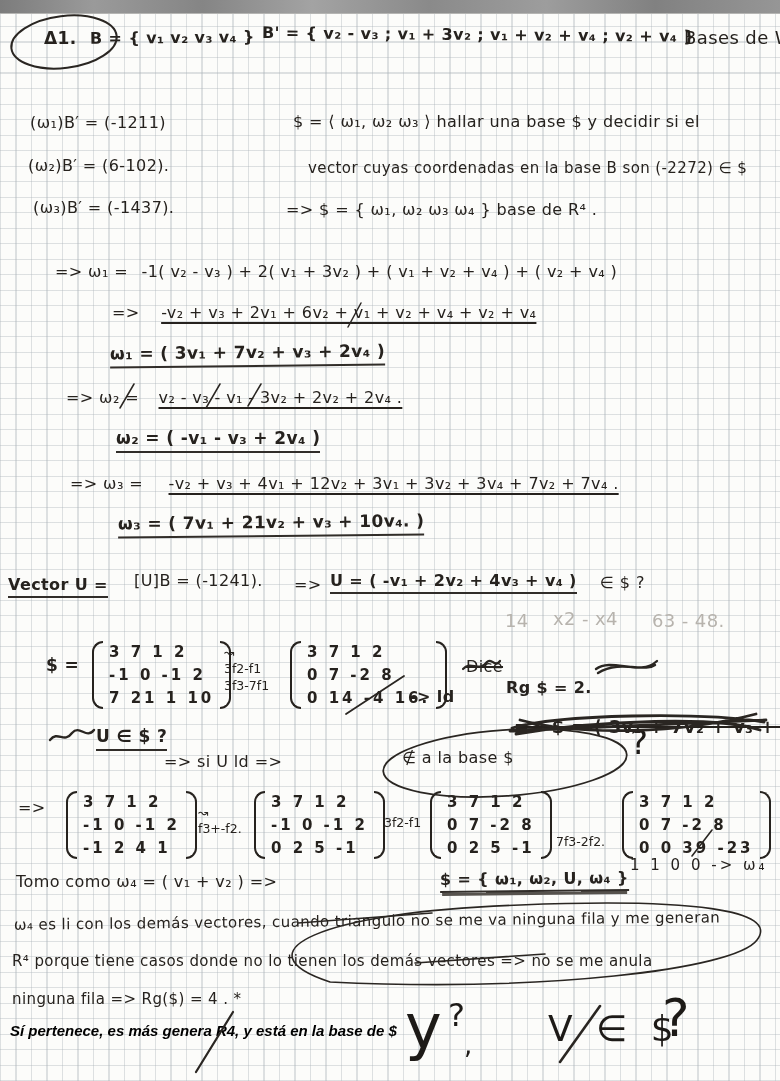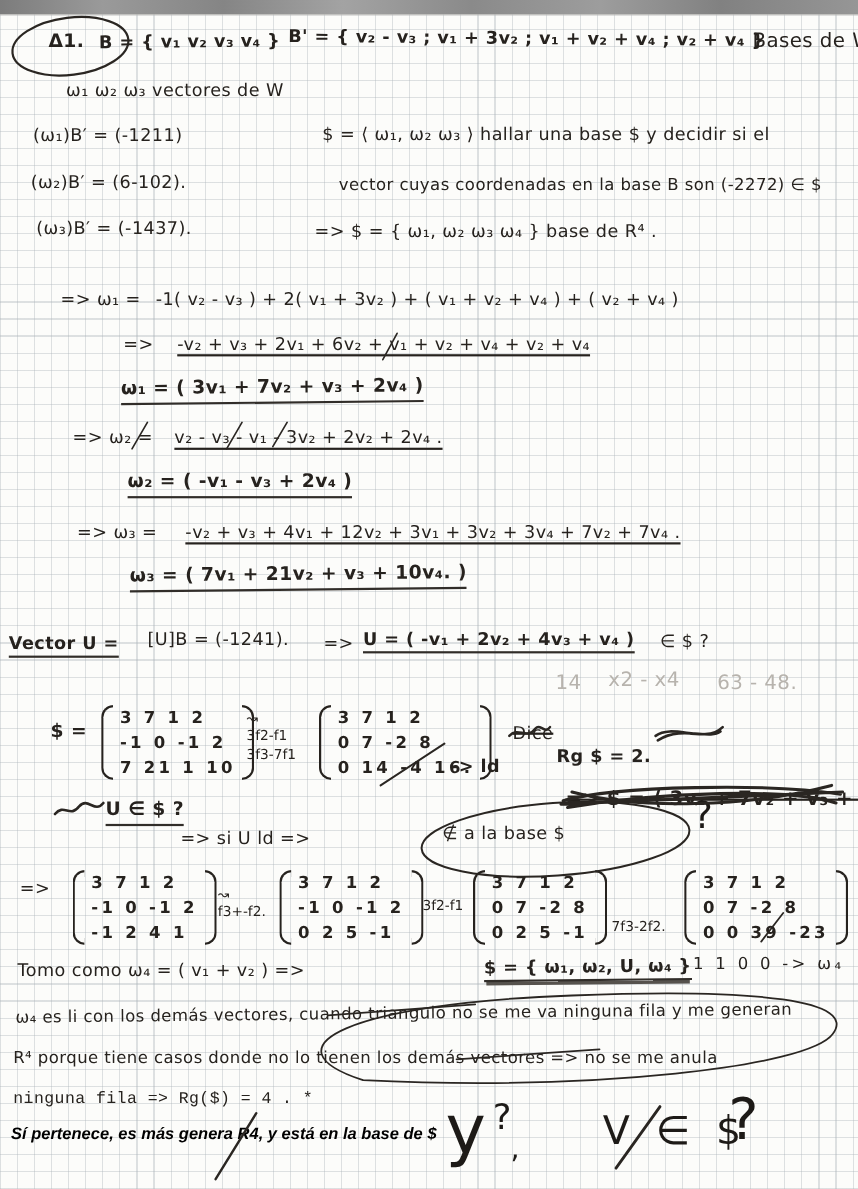--- a/index.html
+++ b/index.html
@@ -45,21 +45,20 @@
 </head>
 <body>
 
 <div id="paper">
   <div id="scan-strip"></div>
 
   <div class="hw lg b" style="left:44px;top:29px;">Δ1.</div>
   <div class="hw b tilt1" style="left:90px;top:29px;">B = { v₁ v₂ v₃ v₄ }</div>
   <div class="hw b tilt2" style="left:262px;top:26px;">B' = { v₂ - v₃ ; v₁ + 3v₂ ; v₁ + v₂ + v₄ ; v₂ + v₄ }</div>
   <div class="hw sm" style="left:684px;top:28px;">Bases de W</div>
-  <div class="hw" style="left:60px;top:73px;">ω₁ ω₂ ω₃  vectores de W</div>
 
   <div class="hw" style="left:30px;top:114px;">(ω₁)B′ = (-1211)</div>
   <div class="hw" style="left:293px;top:113px;">$ = ⟨ ω₁, ω₂ ω₃ ⟩   hallar una base $ y decidir si el</div>
   <div class="hw" style="left:28px;top:157px;">(ω₂)B′ = (6-102).</div>
   <div class="hw md" style="left:308px;top:160px;">vector cuyas coordenadas en la base B son (-2272) ∈ $</div>
   <div class="hw" style="left:33px;top:199px;">(ω₃)B′ = (-1437).</div>
   <div class="hw" style="left:286px;top:201px;">=&gt; $ = { ω₁, ω₂ ω₃ ω₄ }  base de R⁴ .</div>
 
   <div class="hw" style="left:55px;top:263px;">
     <span>=&gt; ω₁ =</span>
@@ -167,28 +166,28 @@
   </div>
   <div class="matrix" style="left:622px;top:791px;">
     <span class="br l"></span>
     <span class="mrows">
       <span>3 7 1 2</span>
       <span>0 7 -2 8</span>
       <span>0 0 39 -23</span>
     </span>
     <span class="br r"></span>
   </div>
-  <div class="hw md" style="left:630px;top:857px;letter-spacing:3px;margin-top:11px;">1 1 0 0   -&gt; ω₄</div>
+  <div class="hw md" style="left:630px;top:857px;letter-spacing:3px;">1 1 0 0   -&gt; ω₄</div>
 
   <div class="hw" style="left:16px;top:873px;">Tomo como ω₄ = ( v₁ + v₂ )  =&gt;</div>
   <div class="hw b uu tilt1" style="left:440px;top:870px;">$ = { ω₁, ω₂, U, ω₄ }</div>
 
   <div class="hw md tilt1" style="left:14px;top:913px;">ω₄ es li con los demás vectores, cuando triangulo no se me va ninguna fila y me generan</div>
   <div class="hw md" style="left:12px;top:953px;">R⁴ porque tiene casos donde no lo tienen los demás vectores =&gt; no se me anula</div>
-  <div class="hw md" style="left:12px;top:991px;font-family:Liberation Mono, monospace;">ninguna fila  =&gt;  Rg($) = 4 .   *</div>
+  <div class="hw md" style="left:12px;top:991px;">ninguna fila  =&gt;  Rg($) = 4 .   *</div>
 
   <div class="typed" style="left:10px;top:1022px;">Sí pertenece, es más genera R4, y está en la base de $</div>
 
   <div class="bigmark" style="left:405px;top:990px;font-size:62px;">y</div>
   <div class="bigmark" style="left:448px;top:996px;font-size:32px;">?</div>
   <div class="bigmark" style="left:464px;top:1030px;font-size:26px;">,</div>
   <div class="bigmark b" style="left:548px;top:1008px;font-size:36px;letter-spacing:6px;">V ∈ $</div>
   <div class="bigmark" style="left:662px;top:988px;font-size:52px;">?</div>
 
   <svg class="overlay" width="780" height="1081" viewBox="0 0 780 1081">

